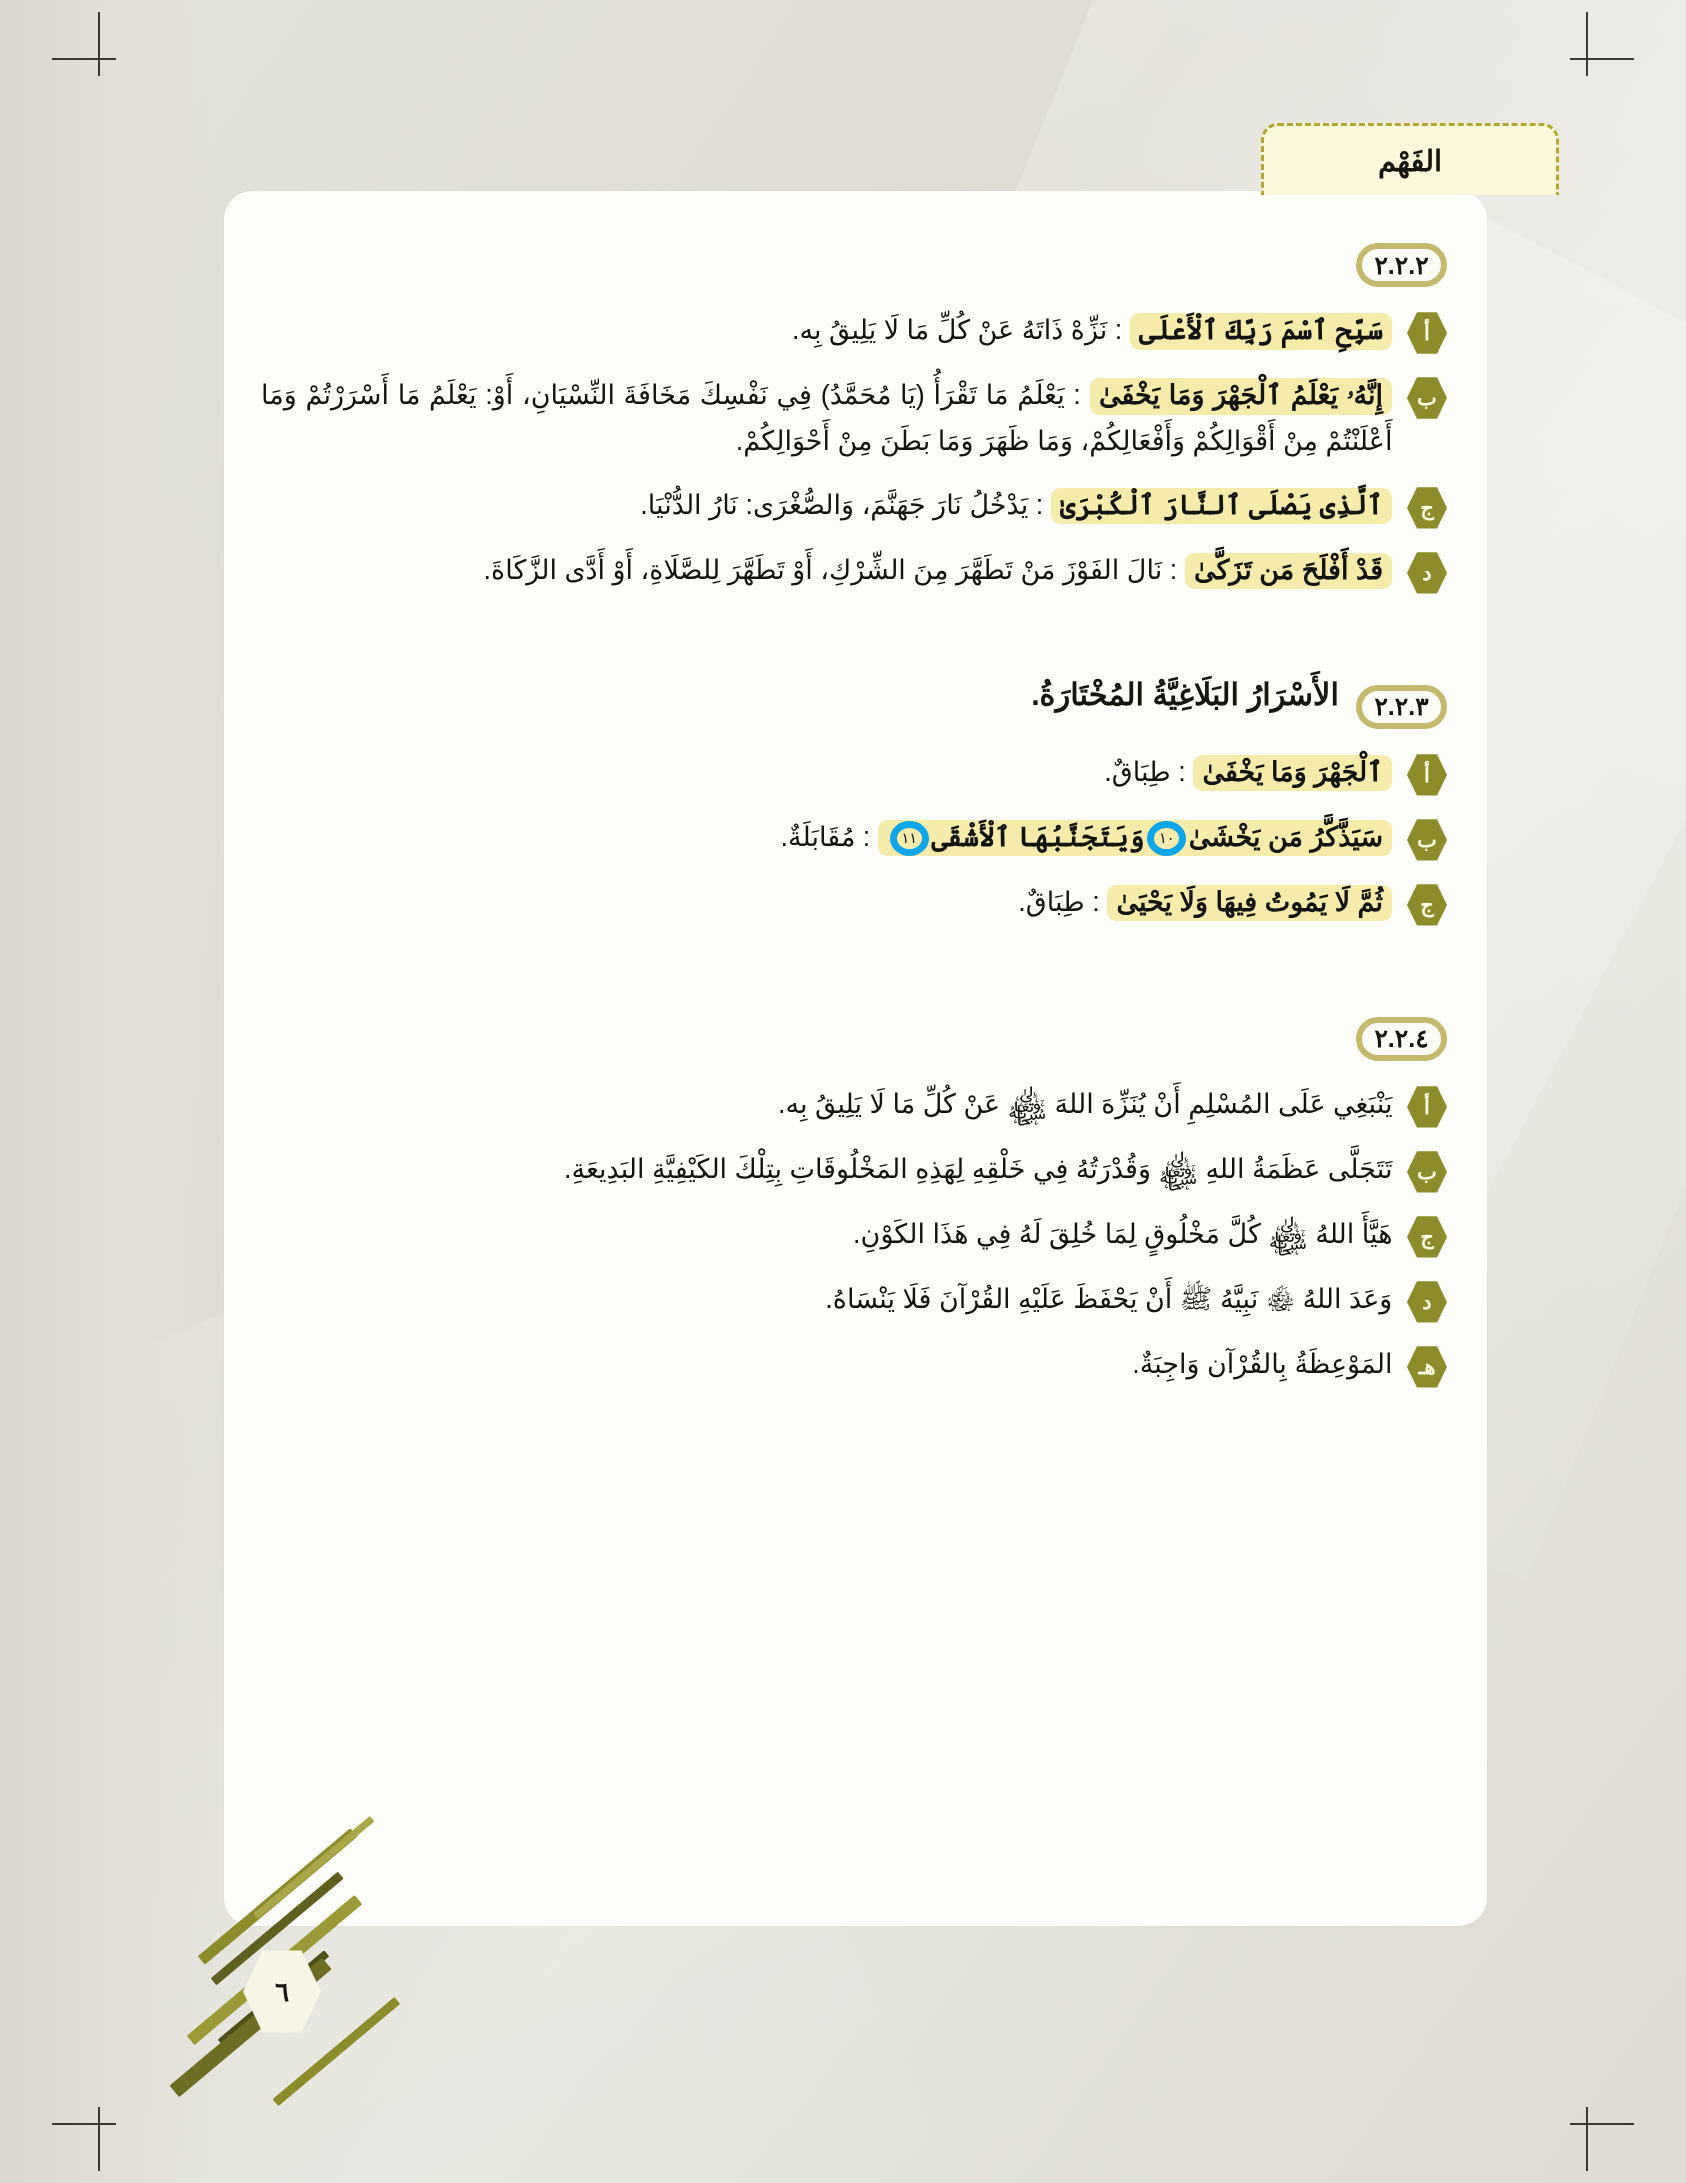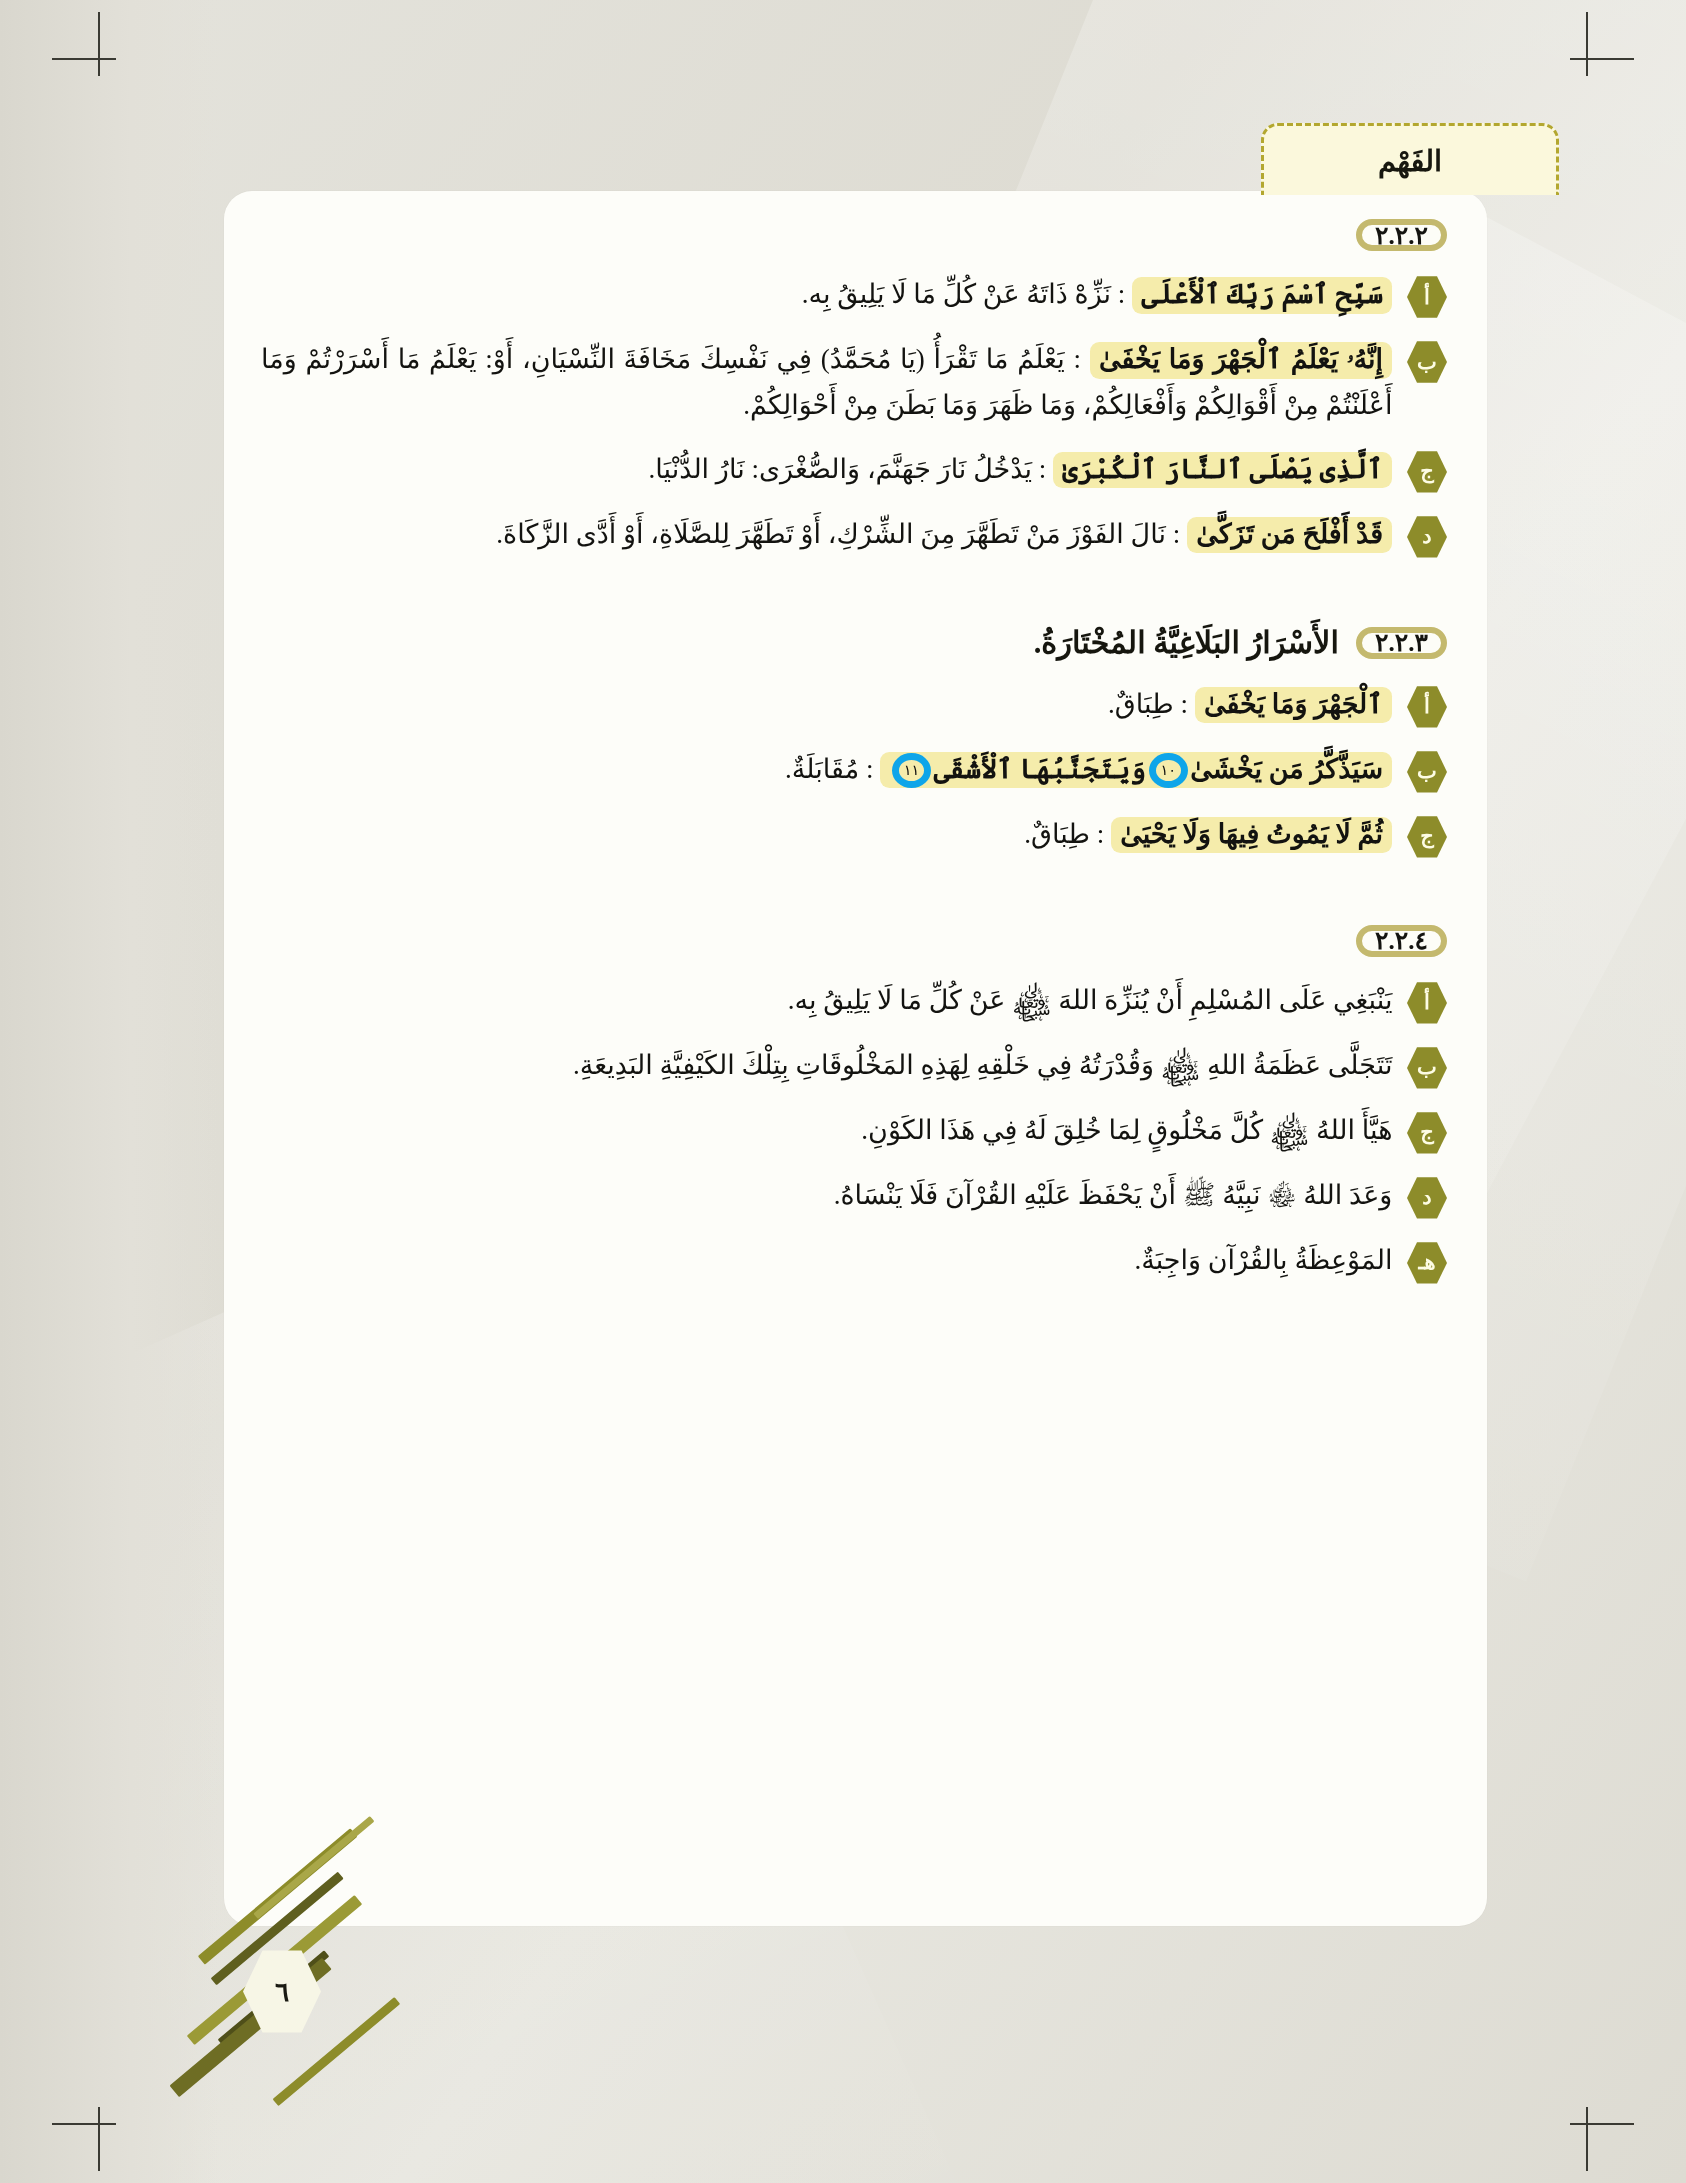--- a/index.html
+++ b/index.html
@@ -6,21 +6,21 @@
     margin: 0;
     padding: 0;
     background: #ffffff;
   }
   .page {
     position: relative;
     width: 1686px;
     height: 2183px;
     background: #0369a1;
     overflow: hidden;
-    font-family: Liberation Serif, serif;
+    font-family: Liberation Sans, sans-serif;
   }
 
   
   .bg-outer {
     position: absolute;
     inset: 0;
     background: linear-gradient(125deg, #e4e3dc 0%, #dedcd3 38%, #e8e7e0 60%, #dddbd2 100%);
   }
   .bg-diagonal-a {
     position: absolute;
@@ -106,32 +106,33 @@
     display: flex;
     flex-direction: row;
     align-items: center;
     justify-content: flex-start;
     gap: 17px;
     margin-bottom: 20px;
   }
   .sec-num {
     flex: 0 0 auto;
     min-width: 91px;
-    height: 32px;
+    height: 44px;
     border-radius: 662px;
     background: #fdfdf7;
     border: 6px solid #c4b96e;
     box-sizing: border-box;
     display: flex;
     align-items: center;
     justify-content: center;
     font-size: 25px;
     color: #141410;
     font-weight: 600;
     letter-spacing: 1.3px;
+    margin-top: 24px;
   }
   .sec-title {
     font-size: 30.5px;
     font-weight: bold;
     color: #16160f;
     white-space: nowrap;
   }
 
   
   .item {

